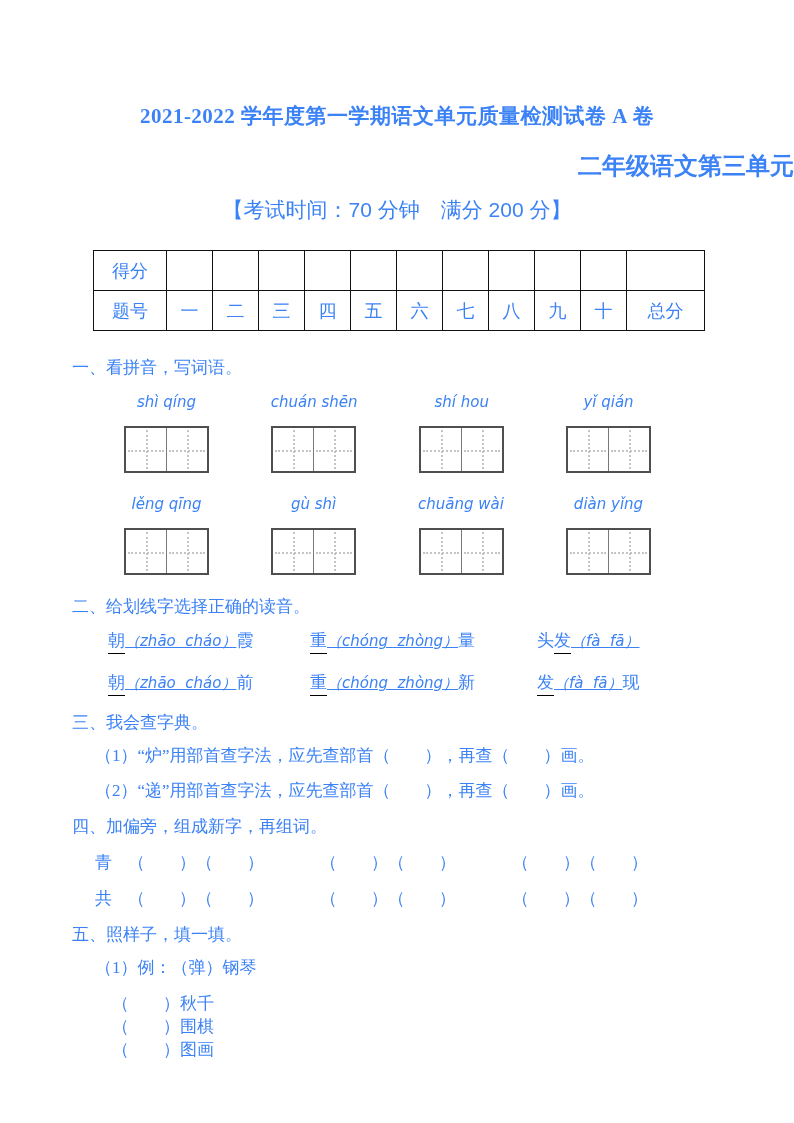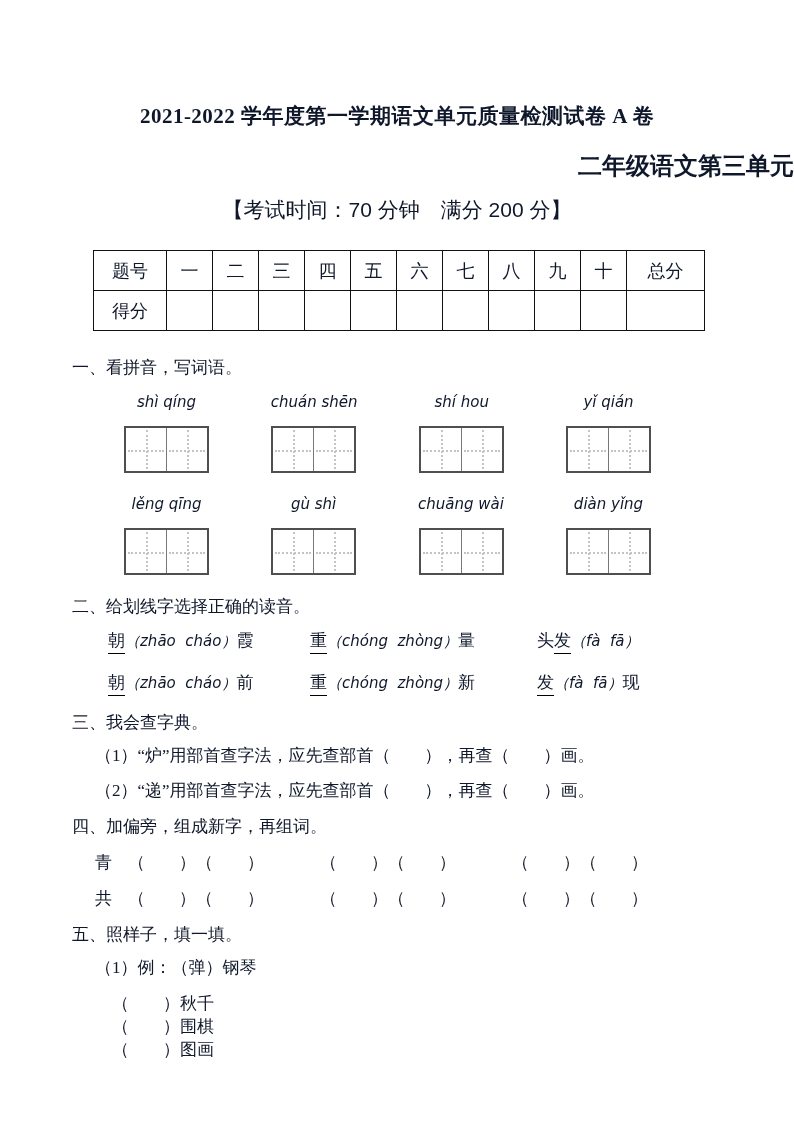--- a/index.html
+++ b/index.html
@@ -1,16 +1,16 @@
 <!DOCTYPE html>
 <html><head>
 <meta charset="utf-8">
 <style>
   html,body{margin:0;padding:0;background:#fff;}
-  .sheet{position:relative;width:794px;height:1123px;background:#fff;color:#0f172a;
+  .sheet{position:relative;width:794px;height:1123px;background:#fff;color:#3b82f6;
          font-family:"Liberation Serif",serif;overflow:hidden;}
 
   
   .title{margin:0;padding-top:102px;text-align:center;font-size:21px;font-weight:700;letter-spacing:.5px;}
   .subtitle{margin:20px 0 0;text-align:right;font-size:24px;font-weight:700;}
   .exam-info{margin-top:14px;text-align:center;font-size:21px;
              font-family:"Liberation Sans",sans-serif;font-weight:400;}
 
   
   table.score{border-collapse:collapse;margin:26px 0 0 93px;table-layout:fixed;}
@@ -31,21 +31,21 @@
   .wcell{flex:1;position:relative;}
   .wcell + .wcell{border-left:1.5px solid #787878;}
   .wcell::before{content:"";position:absolute;left:2px;right:2px;top:50%;border-top:2px dotted #c4c4c4;}
   .wcell::after{content:"";position:absolute;top:2px;bottom:2px;left:50%;border-left:2px dotted #c4c4c4;}
 
   
   .s2-row{display:flex;margin:11px 0 0 108px;font-size:17px;align-items:baseline;}
   .s2-item{display:flex;align-items:baseline;white-space:pre;}
   .s2-item.w1{width:202px;} .s2-item.w2{width:227px;}
   .u{border-bottom:1px solid #000;padding-bottom:1px;}
-  .py2{font:italic 15px "DejaVu Sans",sans-serif;white-space:pre;}
+  .py2{font:italic 15px "DejaVu Sans",sans-serif;white-space:pre;text-decoration:underline;}
 
   
   .q-line{margin:10px 0 0 95px;font-size:17px;white-space:pre;}
   .s4-row{display:flex;margin:13px 0 0 95px;font-size:17px;align-items:baseline;}
   .s4-char{width:33px;}
   .s4-group{margin-right:56px;white-space:pre;}
   .s5-blanks{display:flex;margin:13px 0 0 112px;font-size:17px;flex-direction:column;}
   .s5-blank{margin-right:55px;white-space:pre;}
 </style>
 </head>
@@ -53,46 +53,46 @@
 
 <div class="sheet">
 
   <h1 class="title">2021-2022 学年度第一学期语文单元质量检测试卷 A 卷</h1>
   <h2 class="subtitle">二年级语文第三单元</h2>
   <div class="exam-info">【考试时间：70 分钟　满分 200 分】</div>
 
   <table class="score">
     <tbody>
         <tr>
+      <td>得分</td>
+      <td></td>
+      <td></td>
+      <td></td>
+      <td></td>
+      <td></td>
+      <td></td>
+      <td></td>
+      <td></td>
+      <td></td>
+      <td></td>
+      <td></td>
+    </tr>
+    <tr>
       <td class="c-corner">题号</td>
       <td class="c-num">一</td>
       <td class="c-num">二</td>
       <td class="c-num">三</td>
       <td class="c-num">四</td>
       <td class="c-num">五</td>
       <td class="c-num">六</td>
       <td class="c-num">七</td>
       <td class="c-num">八</td>
       <td class="c-num">九</td>
       <td class="c-num">十</td>
       <td class="c-total">总分</td>
-    </tr>
-    <tr>
-      <td>得分</td>
-      <td></td>
-      <td></td>
-      <td></td>
-      <td></td>
-      <td></td>
-      <td></td>
-      <td></td>
-      <td></td>
-      <td></td>
-      <td></td>
-      <td></td>
     </tr>
   </tbody>
     </table>
 
   <div>
     <div class="sec-h mt-s1">一、看拼音，写词语。</div>
 
     <div class="pinyin-row">
       <span class="pyslot">shì qíng</span>
       <span class="pyslot">chuán shēn</span>

